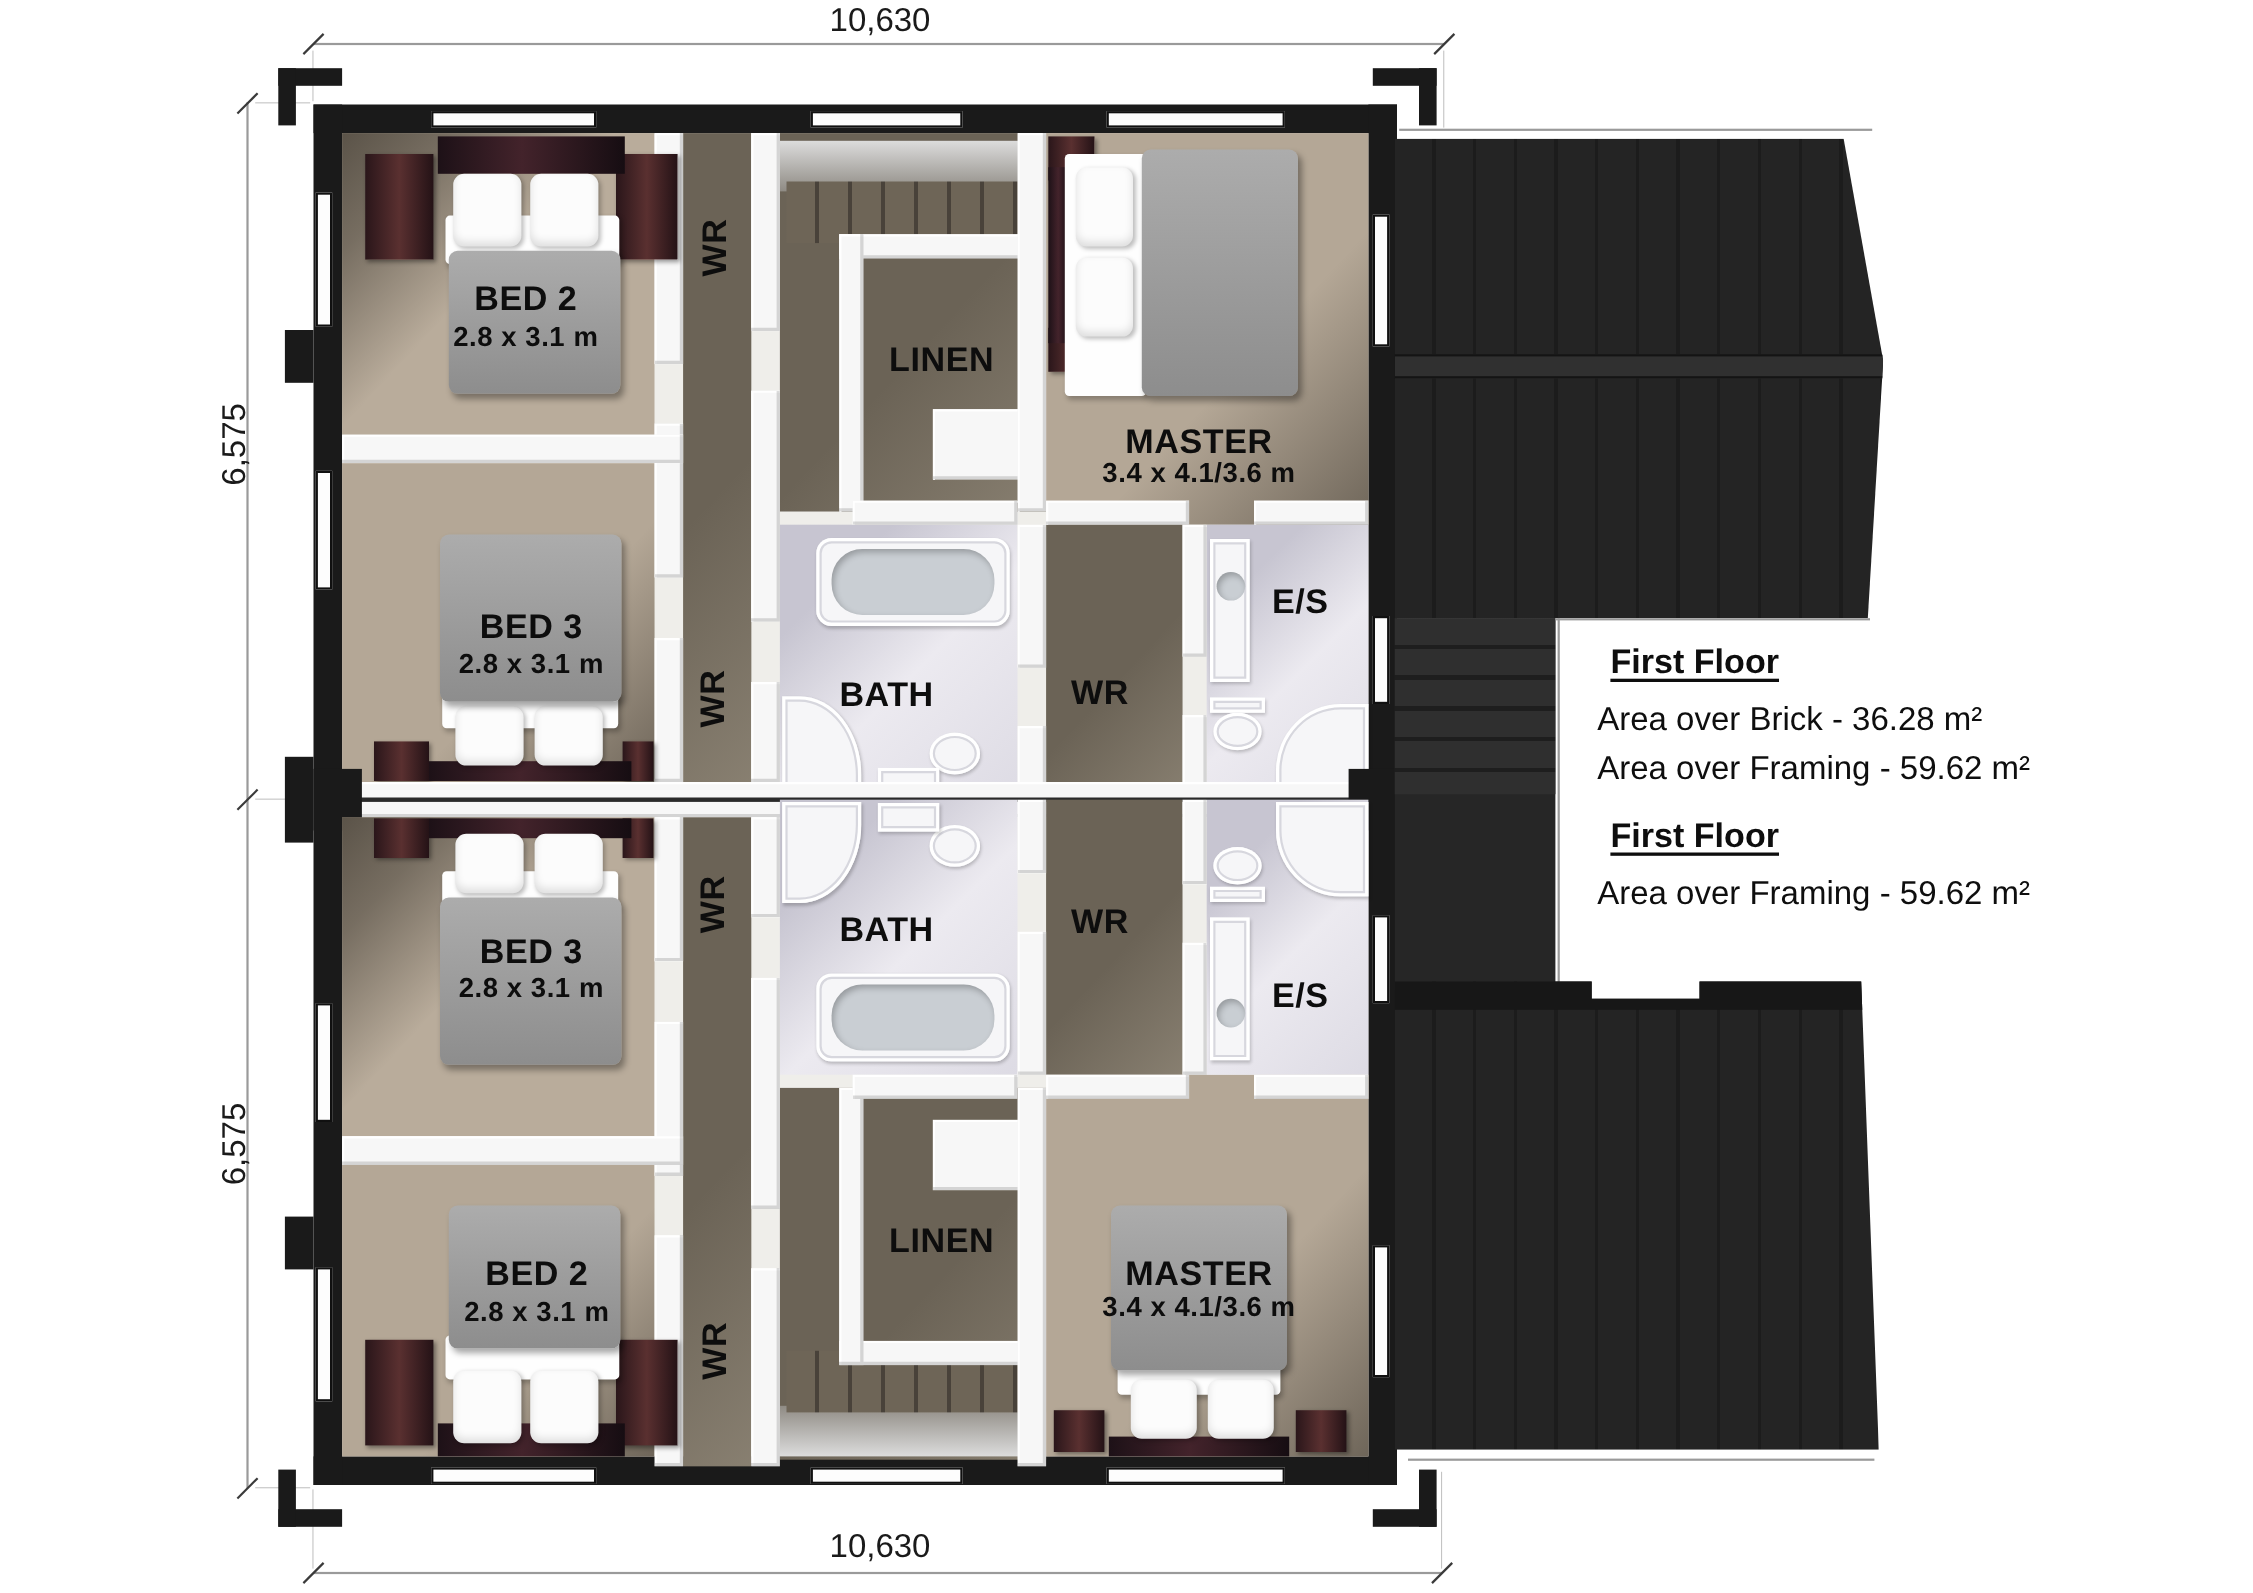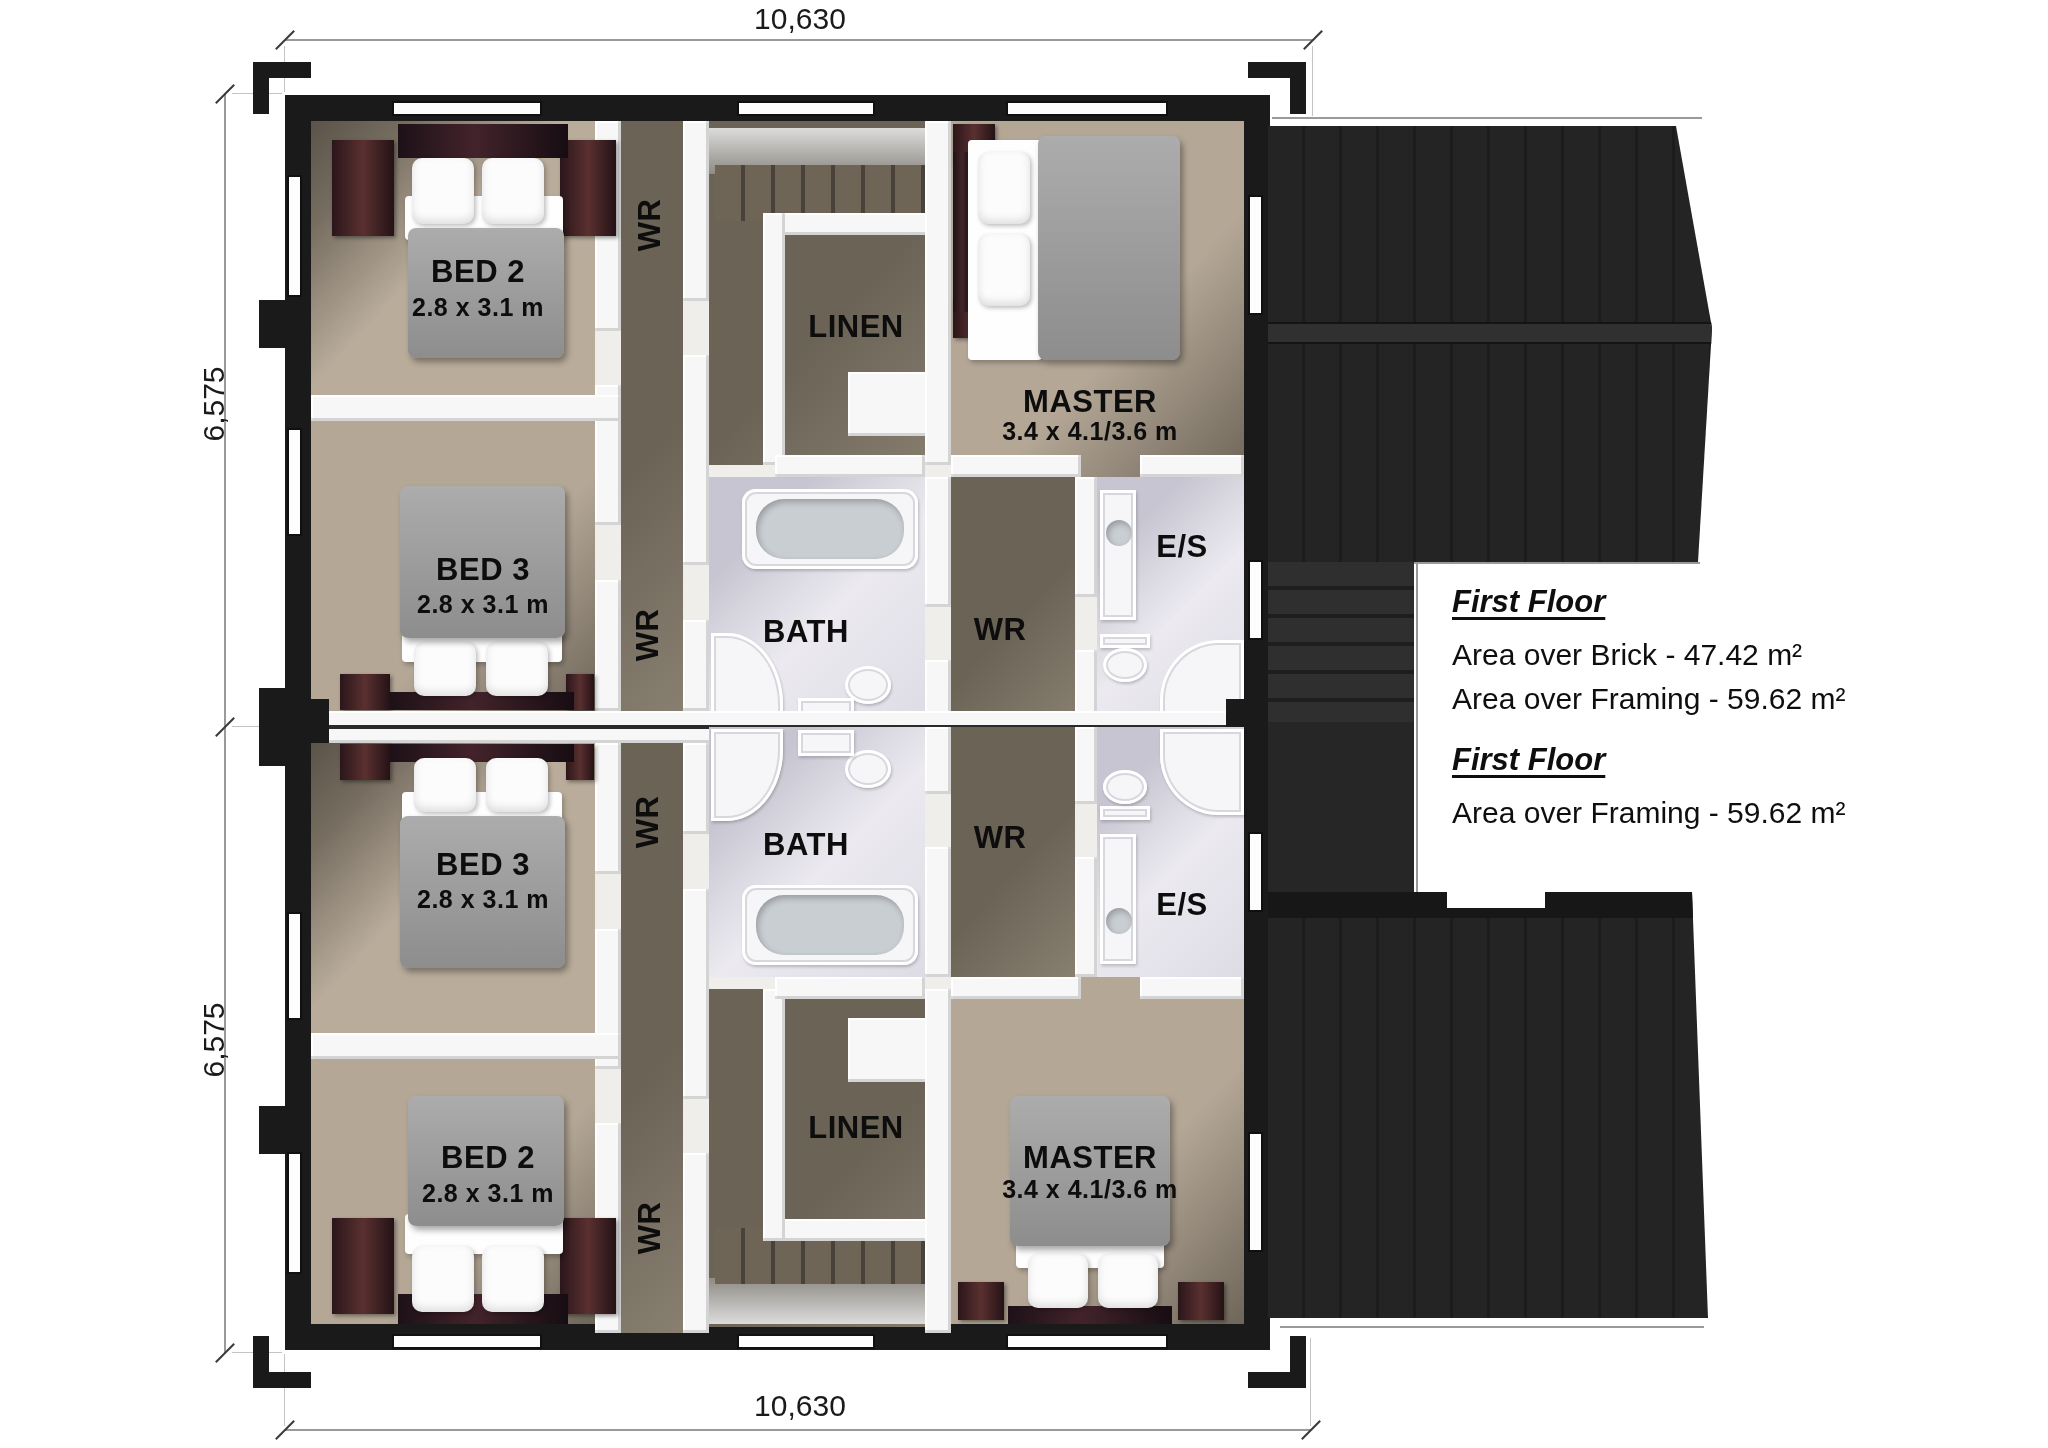--- a/index.html
+++ b/index.html
@@ -32,21 +32,21 @@
   .tubin{background:#c9ced3;border-radius:28px;box-shadow:inset 2px 3px 6px rgba(0,0,0,.25);}
   .treadsV{background:repeating-linear-gradient(90deg,#6e6557 0 26px,#49423a 26px 30px);}
   .landing{background:linear-gradient(180deg,#dcdcdc,#8f8b84);}
   .landing2{background:linear-gradient(0deg,#dcdcdc,#8f8b84);}
   .roof{background:repeating-linear-gradient(90deg,#242424 0 34px,#1c1c1c 34px 37px);}
   .strip{background:#262626;}
   .striptreads{background:repeating-linear-gradient(180deg,#2f2f2f 0 24px,#1e1e1e 24px 28px);}
   .gline{position:absolute;background:#9a9a9a;}
   .ann{position:absolute;color:#0e0e0e;}
   .ann .t{font-weight:700;font-size:31px;text-decoration:underline;text-underline-offset:5px;
-          -webkit-text-decoration-thickness:3px;text-decoration-thickness:3px;margin:0 0 18px 0;font-style:italic;}
+          -webkit-text-decoration-thickness:3px;text-decoration-thickness:3px;margin:0 0 18px 12px;}
   .ann .l{font-size:30px;margin:10px 0 0 0;}
 </style>
 </head>
 <body>
 
 <div class="dline" style="left:285px;top:39px;width:1028px;height:2px"></div>
 <div class="tick" style="left:285px;top:40px"></div>
 <div class="tick" style="left:1313px;top:40px"></div>
 <div class="ext" style="left:284px;top:46px;width:1px;height:46px"></div>
 <div class="ext" style="left:1312px;top:46px;width:1px;height:70px"></div>
@@ -275,19 +275,19 @@
 <div class="lbl" style="left:1182px;top:905px">E/S</div>
 <div class="lbl" style="left:856px;top:1128px">LINEN</div>
 <div class="lbl" style="left:488px;top:1158px">BED 2</div>
 <div class="lbl sz" style="left:488px;top:1193px">2.8 x 3.1 m</div>
 <div class="lbl lblv" style="left:650px;top:1228px">WR</div>
 <div class="lbl" style="left:1090px;top:1158px">MASTER</div>
 <div class="lbl sz" style="left:1090px;top:1189px">3.4 x 4.1/3.6 m</div>
 
 <div class="ann" style="left:1452px;top:584px;width:420px">
   <p class="t">First Floor</p>
-  <p class="l">Area over Brick - 47.42 m²</p>
+  <p class="l">Area over Brick - 36.28 m²</p>
   <p class="l">Area over Framing - 59.62 m²</p>
 </div>
 <div class="ann" style="left:1452px;top:742px;width:420px">
   <p class="t">First Floor</p>
   <p class="l">Area over Framing - 59.62 m²</p>
 </div>
 
 </body></html>

